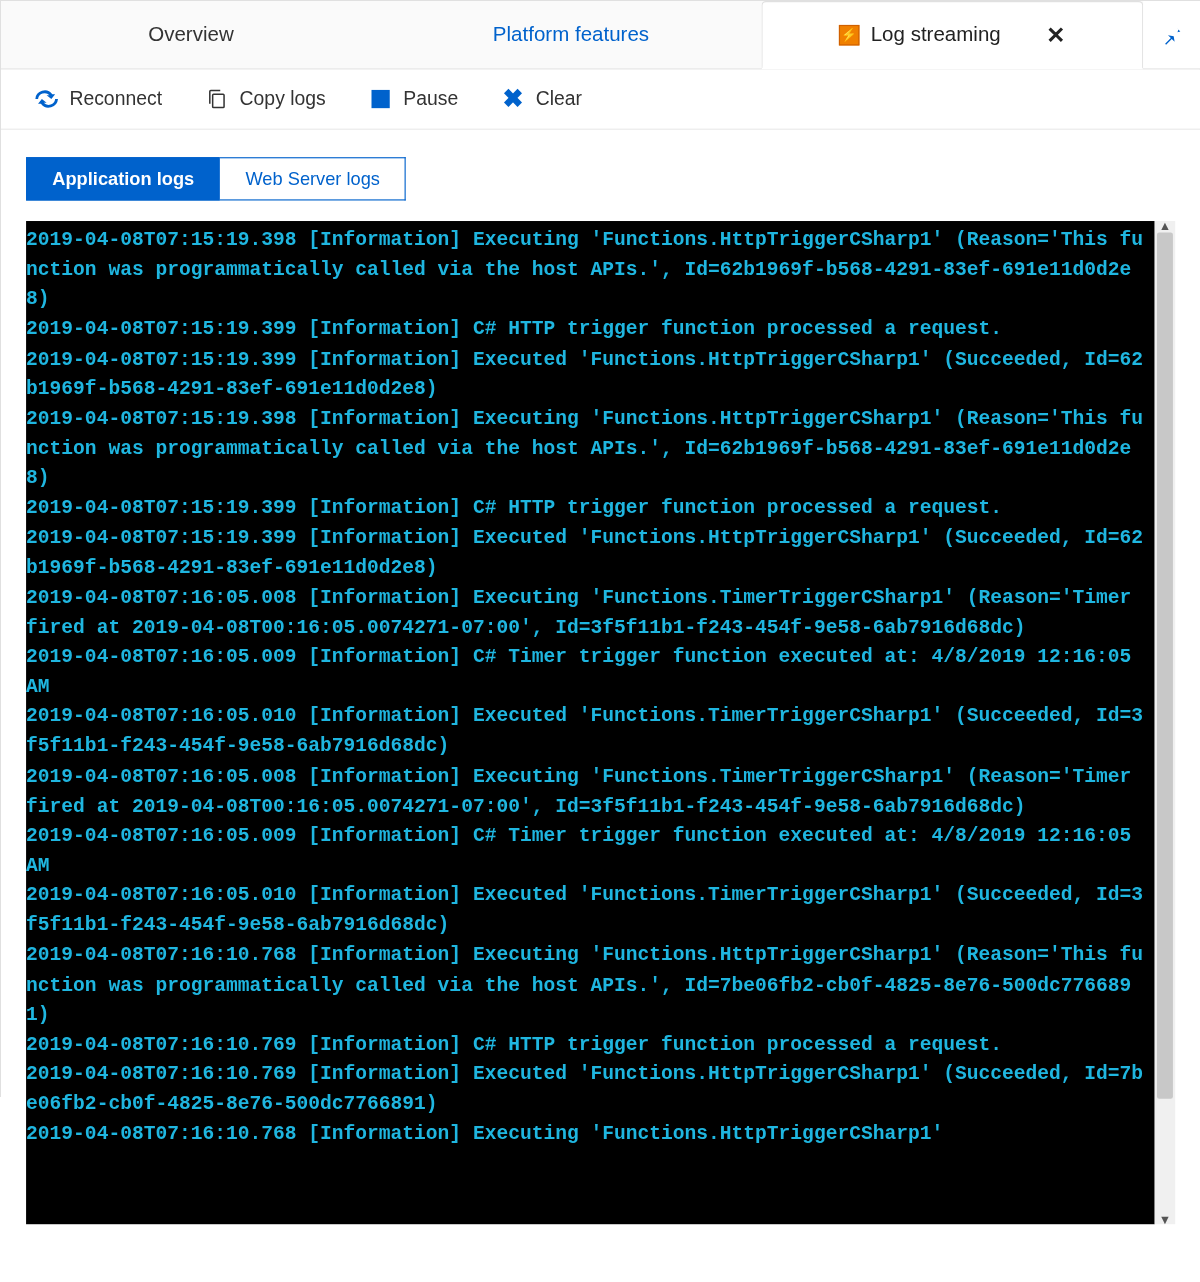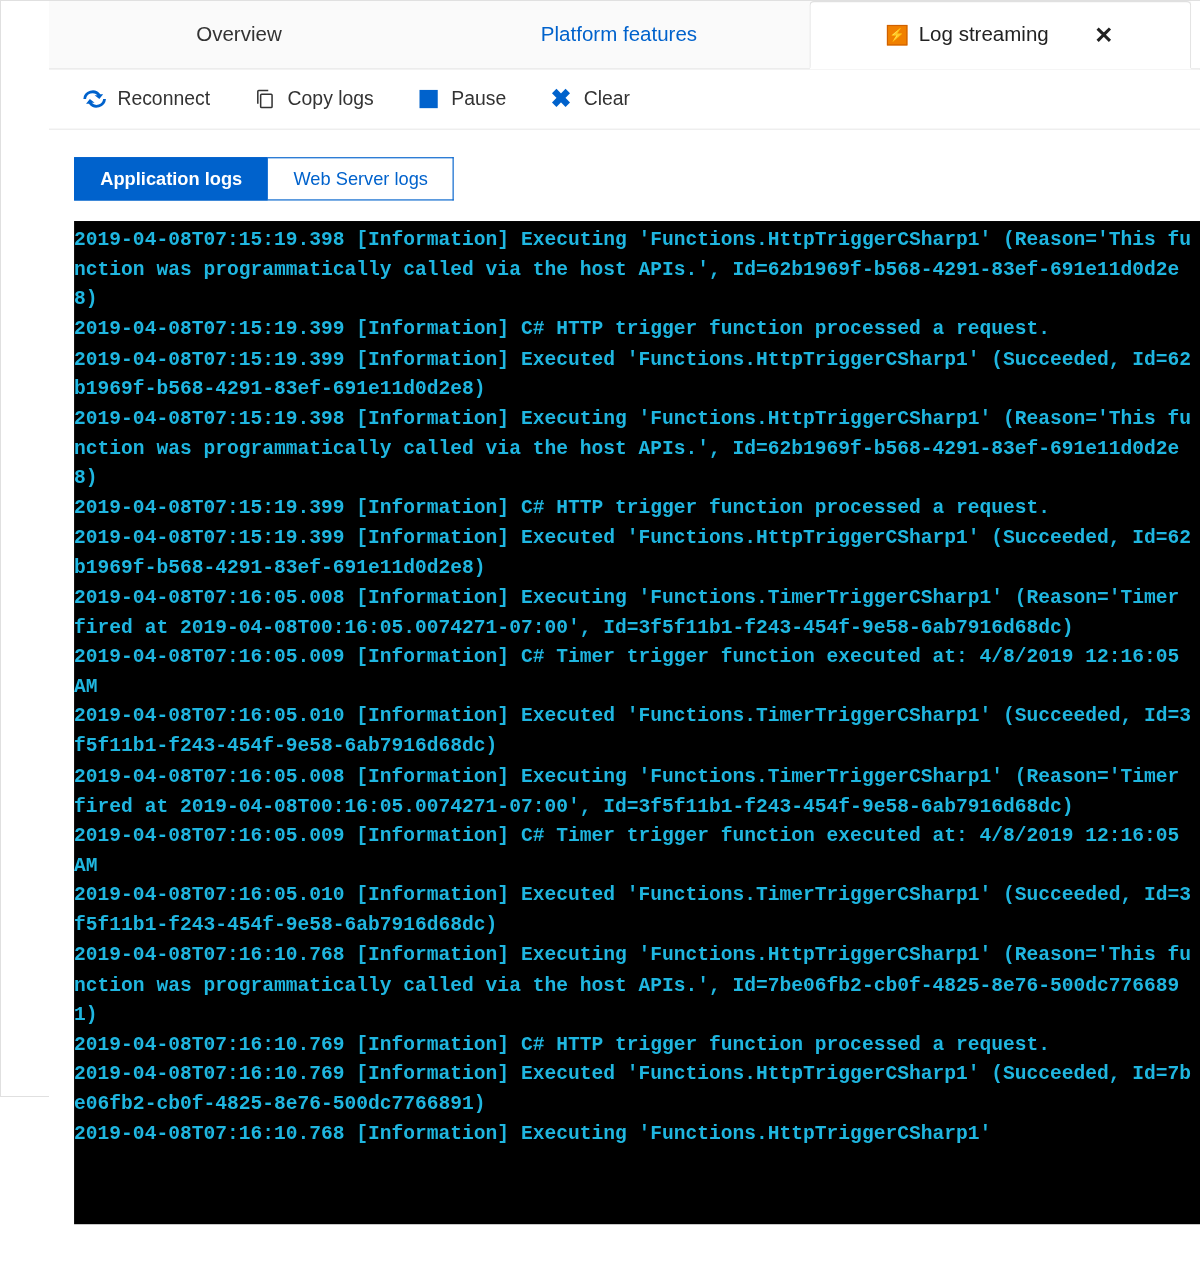--- a/index.html
+++ b/index.html
@@ -1,17 +1,17 @@
 <!DOCTYPE html>
 <html><head>
 <meta charset="utf-8">
 <style>
   * { box-sizing: border-box; margin: 0; padding: 0; }
   html, body { width: 1200px; height: 1282px; font-family: "Segoe UI", Arial, sans-serif; background: #fff; }
-  .page { width: 1200px; border: 1px solid #e0e0e0; padding-left: 48px; }
+  .page { width: 1200px; border: 1px solid #e0e0e0; }
   .scale { transform: scale(1.14); transform-origin: top left; width: 1052px; }
   
   
   .tabbar { display: flex; align-items: stretch; height: 60px; border-bottom: 1px solid #e0e0e0; position: relative; background: #fafafa; }
   .tab { flex: 1; display: flex; align-items: center; justify-content: center; font-size: 18px; color: #333; cursor: pointer; background: #fafafa; gap: 10px; }
   .tab.link { color: #0062cc; }
   .tab.active { background: #fff; border: 1px solid #e0e0e0; border-bottom: 2px solid #fff; border-top-left-radius: 4px; border-top-right-radius: 4px; margin-bottom: -1px; font-weight: 400; color: #222; position: relative; }
   .tab .app-icon { width: 18px; height: 18px; background: #f08000; border: 1px solid #d06000; display: inline-flex; align-items: center; justify-content: center; color: #fff; font-size: 11px; font-weight: bold; }
   .tab .close { margin-left: 30px; font-size: 20px; font-weight: bold; color: #222; }
   .pin { width: 50px; display: flex; align-items: center; justify-content: center; color: #0062cc; font-size: 22px; background: #fff; }

